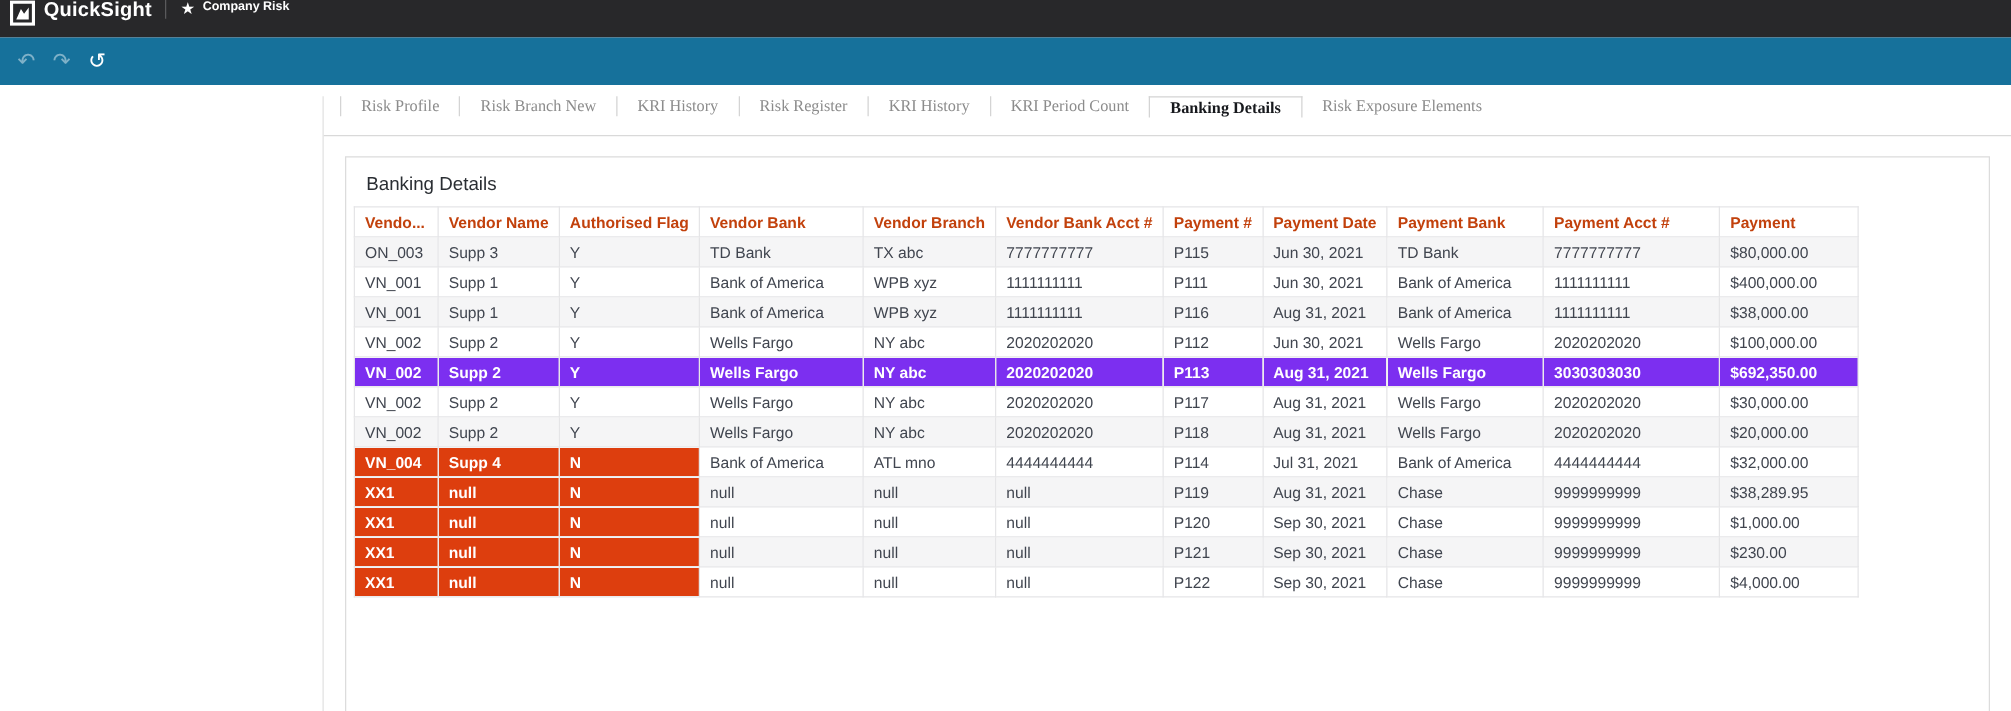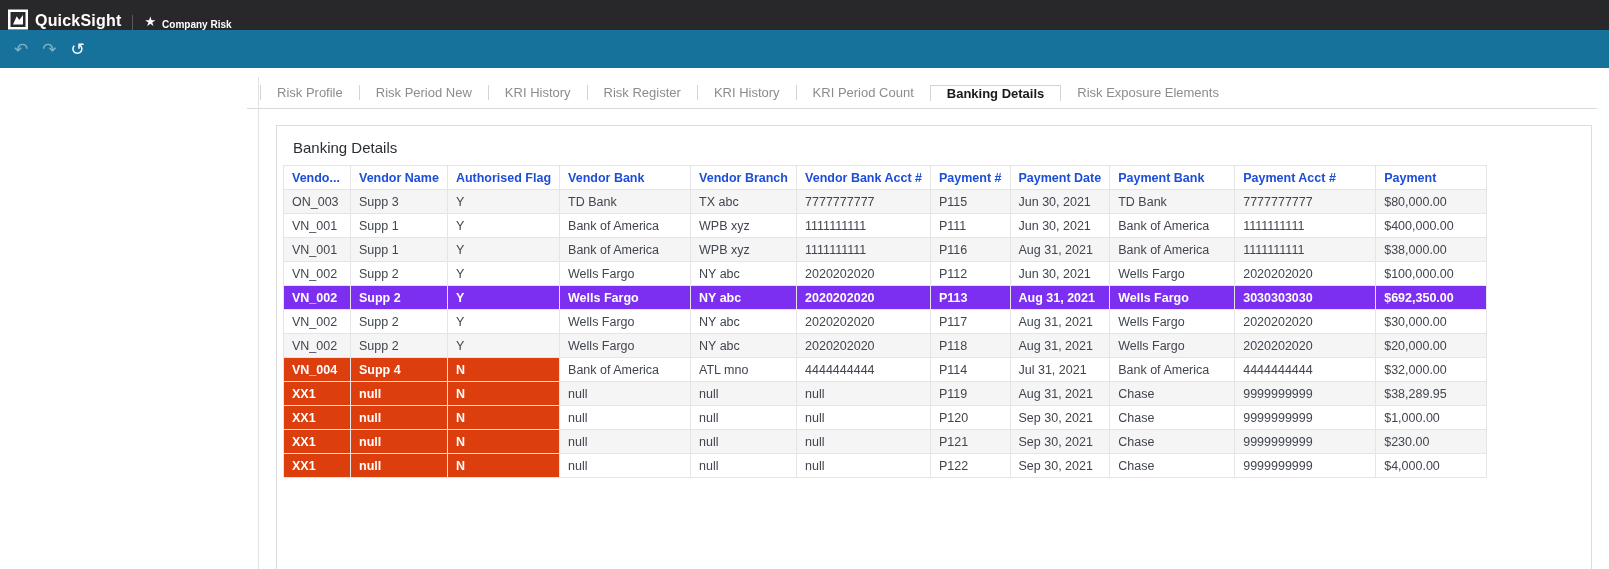--- a/index.html
+++ b/index.html
@@ -1,59 +1,59 @@
 <!DOCTYPE html>
 <html><head>
 <meta charset="utf-8">
 <style>
   * { margin: 0; padding: 0; box-sizing: border-box; }
   html, body { width: 1609px; height: 569px; overflow: hidden; background: #fff;
     font-family: "Liberation Sans", "DejaVu Sans", sans-serif; }
 
   
   .topbar { position: absolute; left: 0; top: 0; width: 1609px; height: 30px;
-    background: #28282a; display: flex; align-items: flex-end; }
+    background: #28282a; display: flex; align-items: flex-start; }
   .logo { width: 20px; height: 21px; margin-left: 8px; display: block; }
   .brand { color: #fff; font-size: 16px; font-weight: bold; margin-left: 7px; letter-spacing: .2px; }
   .topbar-sep { width: 1px; height: 15px; background: #5a5a5c; margin: 0 11px; }
   .star { color: #fff; font-size: 13px; margin-right: 6px; position: relative; top: -1px; }
   .analysis-name { color: #fff; font-size: 10px; font-weight: bold; }
 
   
   .toolbar { position: absolute; left: 0; top: 30px; width: 1609px; height: 38px;
     background: #16719b; display: flex; align-items: center; }
   .tool-icon { color: #fff; font-size: 17px; line-height: 1; margin-left: 14px; cursor: pointer;
     font-family: "DejaVu Sans", sans-serif; }
   .tool-icon.muted { opacity: .45; }
 
   
   .left-divider { position: absolute; left: 258px; top: 77px; bottom: 0; width: 1px; background: #e2e2e2; }
 
   
-  .tabstrip { position: absolute; left: 247px; top: 77px; width: 1350px; height: 32px;
-    display: flex; align-items: center; border-bottom: 1px solid #d9d9d9; }
+  .tabstrip { position: absolute; left: 259px; top: 77px; width: 1350px; height: 32px;
+    display: flex; align-items: flex-start; border-bottom: 1px solid #d9d9d9; font-family: Liberation Serif, serif; }
   .tab { display: flex; align-items: center; padding: 0 16px; font-size: 13px; color: #8c8c8c;
     cursor: pointer; border-left: 1px solid #d4d4d4; background: transparent; white-space: nowrap; }
   .tab:first-child { margin-left: 13px; }
   .tab.active { background: #fff; color: #17191d; font-weight: bold;
     border: 1px solid #d4d4d4; border-bottom: none; margin-bottom: -1px; }
   .tab.active + .tab { border-left: none; }
   .tab-end-sep { width: 1px; background: #d4d4d4; margin: 0; }
 
   
   .visual { position: absolute; left: 276px; top: 125px; width: 1316px; height: 470px;
     background: #fff; border: 1px solid #dcdcdc; }
   .visual-title { font-size: 15px; color: #2a2e33; margin: 13px 0 0 16px; }
 
   
   table.grid { border-collapse: collapse; table-layout: fixed; margin: 9px 0 0 6px;
     font-size: 12.5px; }
   .grid th, .grid td { border: 1px solid #e5e5e7; height: 24px; padding: 0 8px;
     overflow: hidden; white-space: nowrap; text-overflow: ellipsis; text-align: left; }
-  .grid th { color: #1d4ed8; font-weight: bold; background: #fff; cursor: pointer; }
+  .grid th { color: #c2410c; font-weight: bold; background: #fff; cursor: pointer; }
   .grid td { color: #40454f; }
   .grid tbody tr:nth-child(odd) td { background: #f5f5f6; }
   .grid td.align-right, .grid th.align-right { text-align: left; }
   .grid tr.hl-purple td { background: #7c2ff0 !important; color: #fff; font-weight: bold; }
   .grid tr.hl-orange3 td.c0, .grid tr.hl-orange3 td.c1, .grid tr.hl-orange3 td.c2 {
     background: #dd3e0e !important; color: #fff; font-weight: bold; }
 </style>
 </head>
 <body>
 
@@ -71,21 +71,21 @@
 <div class="toolbar">
   <span class="tool-icon muted">↶</span>
   <span class="tool-icon muted">↷</span>
   <span class="tool-icon">↺</span>
 </div>
 
 <div class="left-divider"></div>
 
 <div class="tabstrip" id="tabstrip">
     <div class="tab">Risk Profile</div>
-    <div class="tab">Risk Period New</div>
+    <div class="tab">Risk Branch New</div>
     <div class="tab">KRI History</div>
     <div class="tab">Risk Register</div>
     <div class="tab">KRI History</div>
     <div class="tab">KRI Period Count</div>
     <div class="tab active">Banking Details</div>
     <div class="tab">Risk Exposure Elements</div>
     <div class="tab-end-sep"></div>
   </div>
 
 <div class="visual">

